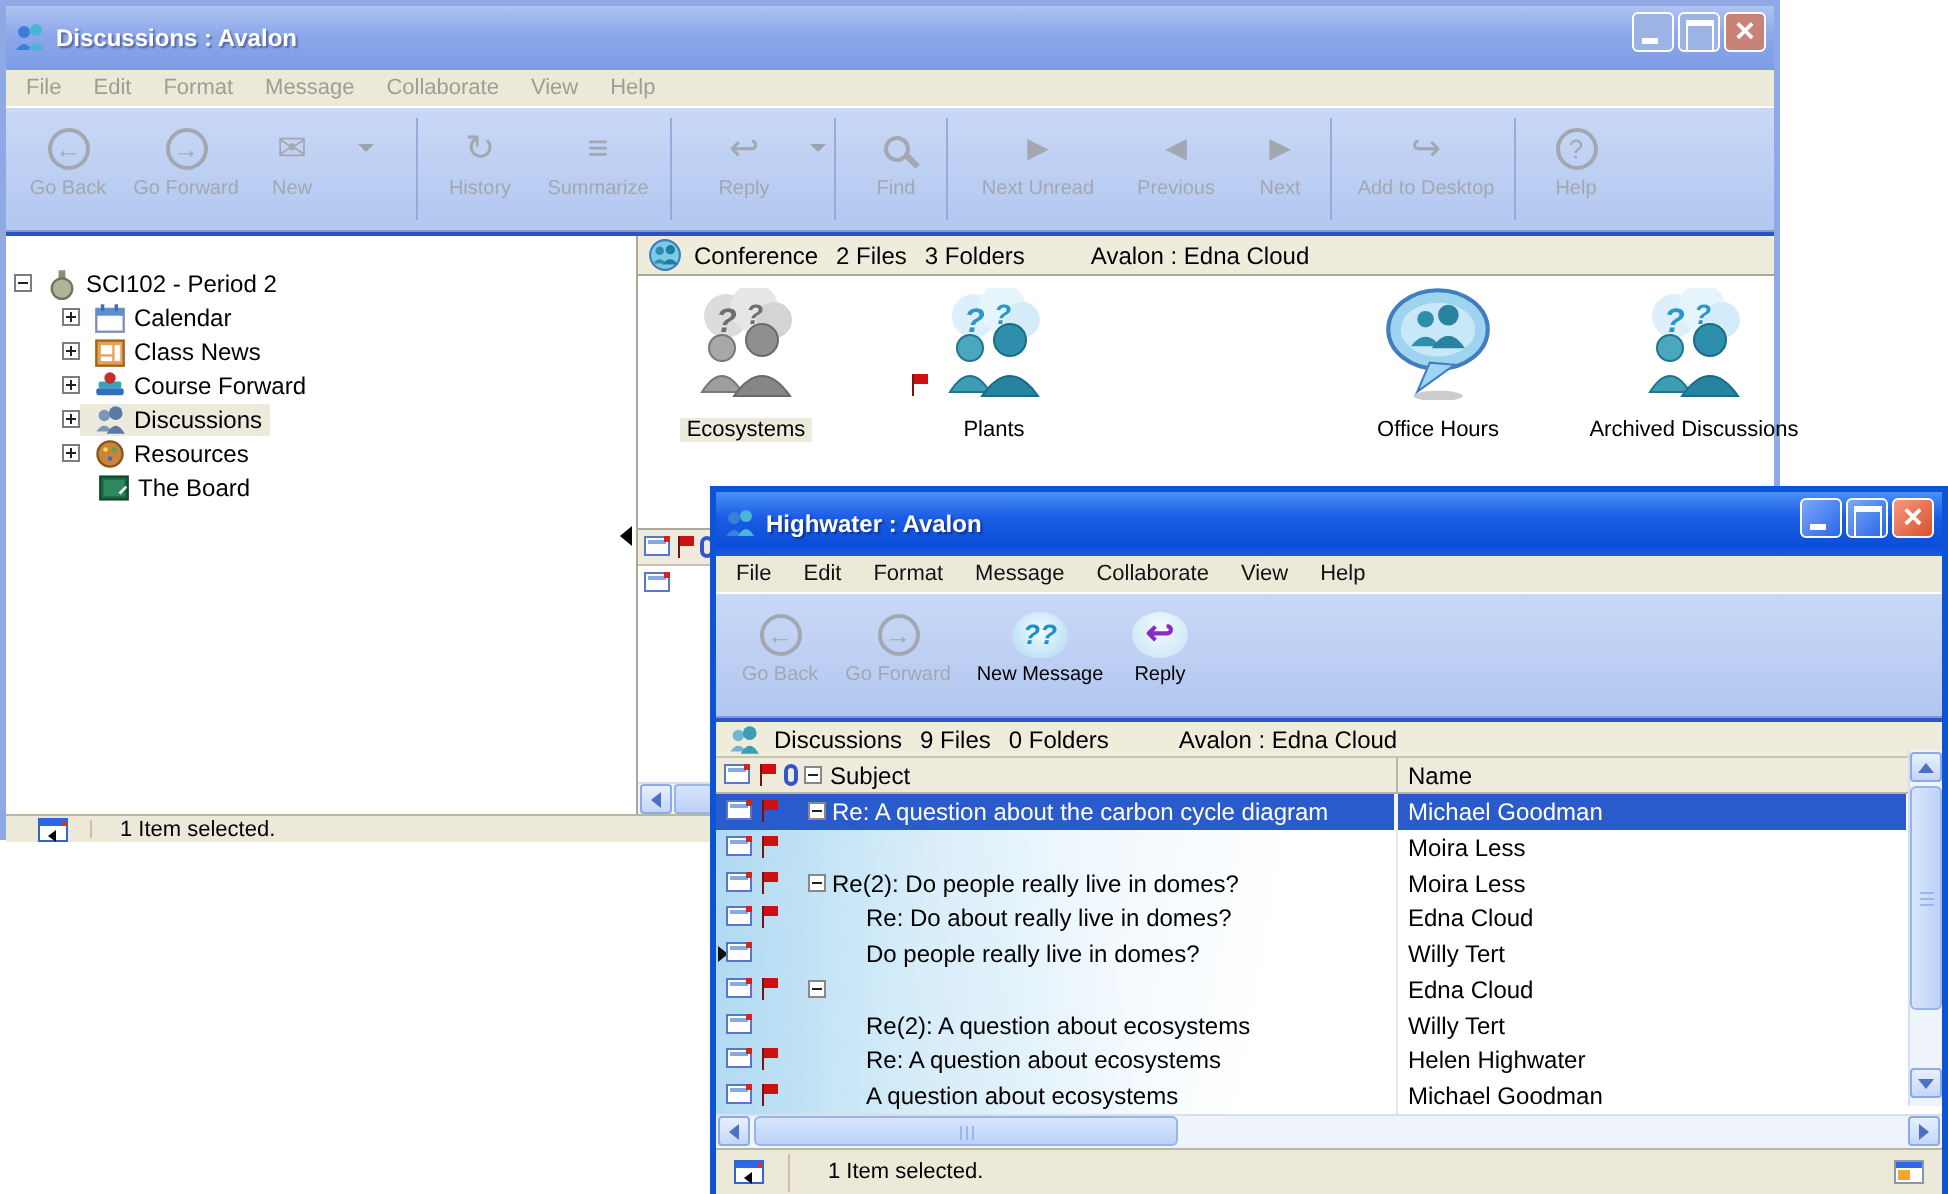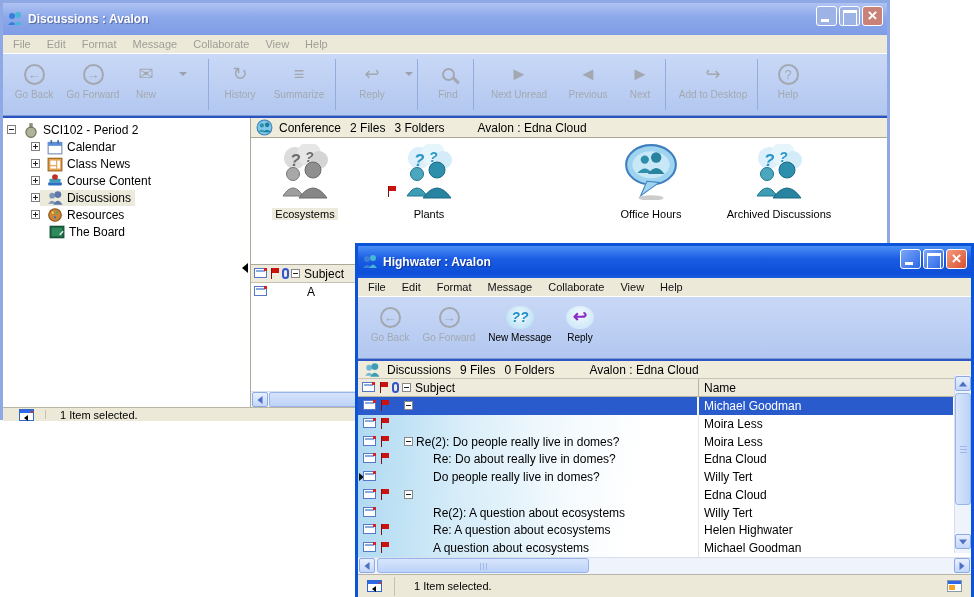--- a/index.html
+++ b/index.html
@@ -40,21 +40,21 @@
 .circ{width:21px;height:21px;border:2px solid #A3A8B0;border-radius:50%;font-size:13px;line-height:17px;text-align:center;color:#A3A8B0}
 .mag{width:13px;height:13px;border:2px solid #A3A8B0;border-radius:50%;position:relative}
 .mag::after{content:"";position:absolute;width:8px;height:3px;background:#A3A8B0;transform:rotate(45deg);right:-7px;bottom:-3px}
 .dd{position:absolute;top:18px;width:0;height:0;border-top:4px solid #9AA2AE;border-left:4px solid transparent;border-right:4px solid transparent}
 .tsep{position:absolute;top:5px;bottom:5px;width:1px;background:#93ACDE}
 .nmicon{width:28px;height:23px;background:radial-gradient(circle at 50% 40%,#F2FAFE 0%,#C2E3F5 70%,#9FD2EE 100%);border-radius:50% 50% 45% 45%;color:#1E90C8;font-weight:bold;font-style:italic;font-size:14px;line-height:22px;text-align:center}
 .rpicon{width:28px;height:23px;background:radial-gradient(circle at 50% 35%,#F2FAFE 0%,#CFE9F7 75%,#B5DCF2 100%);border-radius:50%;color:#8A2BC8;font-weight:bold;font-size:17px;line-height:21px;text-align:center}
 
 
 .back .body{display:flex;height:291px;border-top:2px solid #2A52C0;background:#fff}
-.tree{width:248px;border-right:1px solid #ACA899;background:#fff;padding-top:3px;position:relative}
+.tree{width:316px;border-right:1px solid #ACA899;background:#fff;padding-top:15px;position:relative}
 .trow{height:17px;display:flex;align-items:center;font-size:12px;color:#000}
 .trow .hlz{display:flex;align-items:center;height:16px;padding-right:4px}
 .trow.sel .hlz{background:#ECEADB}
 .ebox{width:9px;height:9px;border:1px solid #7E7E7E;background:#fff;position:relative;flex:none}
 .ebox::before{content:"";position:absolute;left:1px;top:3px;width:5px;height:1px;background:#222}
 .ebox.plus::after{content:"";position:absolute;left:3px;top:1px;width:1px;height:5px;background:#222}
 .trow.root .ebox{margin-left:4px}
 .trow.child .ebox{margin-left:28px}
 .trow .spacer{width:11px;margin-left:28px;flex:none}
 .tico{width:16px;height:16px;flex:none;margin:0 4px 0 7px}
@@ -268,21 +268,21 @@
           </span>
       </div>
       <div class="trow child">
         <span class="ebox plus"></span>
         <span class="hlz">
             <svg class="tico" viewBox="0 0 14 14">
               <rect x="1" y="8" width="12" height="3" rx="1" fill="#2E6FC0"></rect>
               <rect x="2" y="5" width="10" height="3" rx="1" fill="#38A0BE"></rect>
               <circle cx="7" cy="3.5" r="2.5" fill="#C03028"></circle>
             </svg>
-            <span>Course Content</span>
+            <span>Course Forward</span>
           </span>
       </div>
       <div class="trow child sel">
         <span class="ebox plus"></span>
         <span class="hlz">
             <svg class="tico" viewBox="0 0 14 14">
               <circle cx="4.5" cy="5" r="2.5" fill="#7C96B8"></circle>
               <path d="M1 12 Q4.5 7 8 12Z" fill="#7C96B8"></path>
               <circle cx="9.5" cy="4" r="3" fill="#5C7AA8"></circle>
               <path d="M5.5 13 Q9.5 6 13.5 13Z" fill="#5C7AA8"></path>
@@ -477,20 +477,21 @@
     <span class="subj-h">Subject</span>
     <span class="coldiv"></span>
     <span class="name-h">Name</span>
   </div>
   <div class="list">
     <span class="coldiv"></span>
     <div class="lrow selected">
       <span class="mi"></span>
         <span class="fl"></span>
         <span class="bx"></span>
+      <span class="subj">Re: A question about the carbon cycle diagram</span>
         <span class="nm">Michael Goodman</span>
     </div>
     <div class="lrow child">
       <span class="mi"></span>
         <span class="fl"></span>
         <span class="nm">Moira Less</span>
     </div>
     <div class="lrow">
       <span class="mi"></span>
         <span class="fl"></span>

